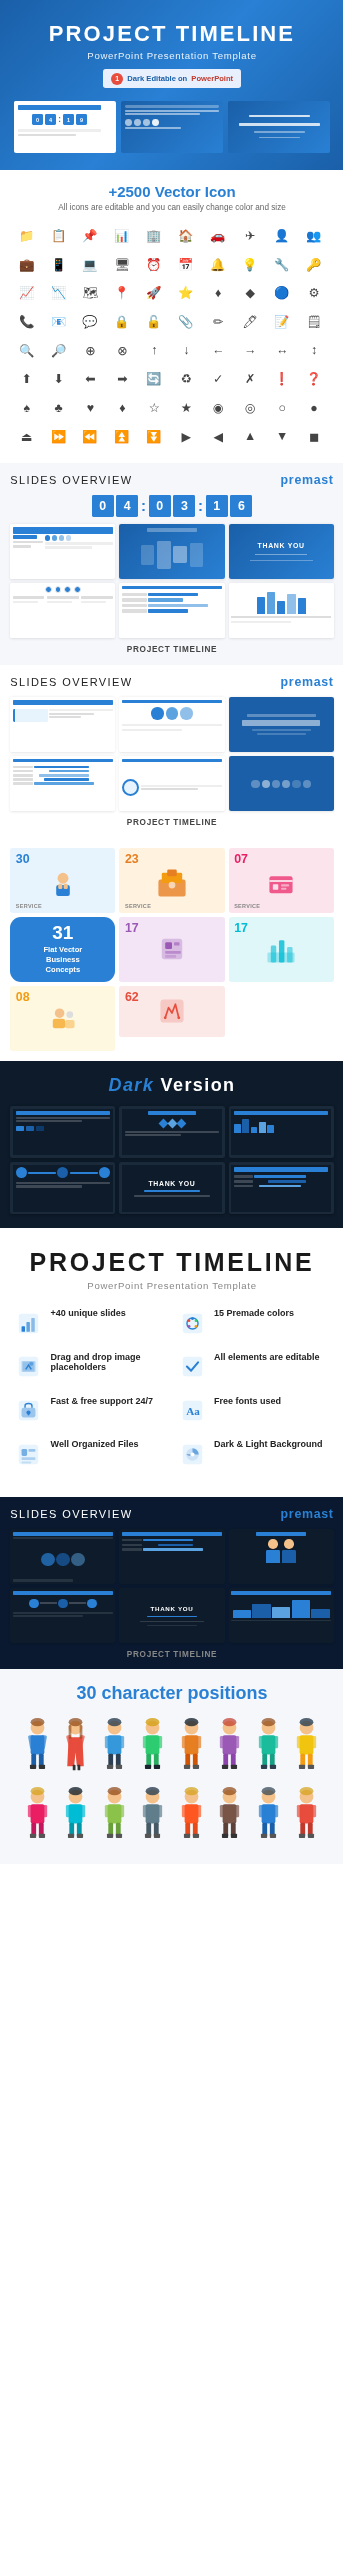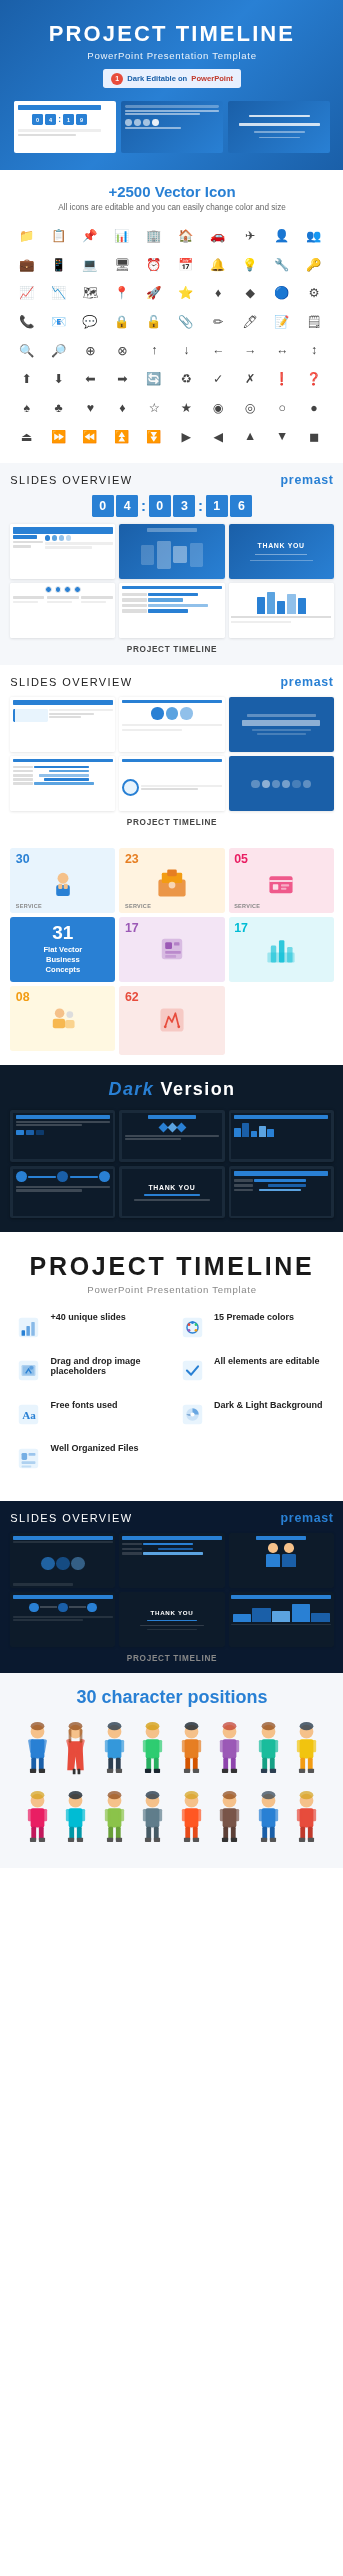--- a/index.html
+++ b/index.html
@@ -324,21 +324,21 @@
     .flat-vector-section {
       background: #fff;
       padding: 10.3px;
     }
     .fv-center-card {
       background: #2980d4;
       color: white;
       display: flex;
       align-items: center;
       justify-content: center;
-      border-radius: 3px;
+      border-radius: 11px;
     }
 
     
     .white-slide-mock {
       background: white;
       width: 100%;
       height: 100%;
       padding: 2.7px;
       display: flex;
       flex-direction: column;
@@ -829,21 +829,21 @@
         <svg viewBox="0 0 50 50" width="34" height="34">
           <rect x="5" y="20" width="40" height="25" rx="3" fill="#e67e22" opacity="0.8"></rect>
           <rect x="10" y="10" width="30" height="15" rx="2" fill="#f39c12"></rect>
           <rect x="18" y="5" width="14" height="10" rx="2" fill="#e67e22"></rect>
           <circle cx="25" cy="28" r="5" fill="white" opacity="0.6"></circle>
         </svg>
       </div>
     </div>
 
     <div style="background:#fce4ec;border-radius:2.7px;height:65px;position:relative;overflow:hidden;display:flex;align-items:center;justify-content:center;">
-      <span style="position:absolute;top:4.1px;left:5.5px;font-size:12.4px;font-weight:700;color:#e91e63;">05</span>
+      <span style="position:absolute;top:4.1px;left:5.5px;font-size:12.4px;font-weight:700;color:#e91e63;">07</span>
       <span style="position:absolute;bottom:4.1px;left:5.5px;font-size:5.5px;font-weight:700;color:#888;text-transform:uppercase;letter-spacing:0.3px;">SERVICE</span>
       <div style="width:34px;height:34px;margin-top:5.5px;">
         <svg viewBox="0 0 50 50" width="34" height="34">
           <rect x="8" y="15" width="34" height="25" rx="3" fill="#e91e63" opacity="0.7"></rect>
           <line x1="8" y1="22" x2="42" y2="22" stroke="white" stroke-width="2"></line>
           <rect x="13" y="27" width="8" height="8" rx="1" fill="white" opacity="0.8"></rect>
           <rect x="25" y="27" width="12" height="3" rx="1" fill="white" opacity="0.5"></rect>
           <rect x="25" y="32" width="8" height="3" rx="1" fill="white" opacity="0.5"></rect>
         </svg>
       </div>
@@ -887,21 +887,21 @@
       <div style="width:34px;height:34px;">
         <svg viewBox="0 0 50 50" width="34" height="34">
           <circle cx="20" cy="18" r="7" fill="#f5c18a"></circle>
           <rect x="10" y="26" width="18" height="14" rx="3" fill="#f39c12" opacity="0.7"></rect>
           <circle cx="35" cy="20" r="5" fill="#ddd"></circle>
           <rect x="28" y="28" width="14" height="12" rx="3" fill="#f39c12" opacity="0.4"></rect>
         </svg>
       </div>
     </div>
 
-    <div style="background:#fbe9e7;border-radius:2.7px;height:69px;position:relative;overflow:hidden;display:flex;align-items:center;justify-content:center;">
+    <div style="background:#fbe9e7;border-radius:2.7px;height:51px;position:relative;overflow:hidden;display:flex;align-items:center;justify-content:center;">
       <span style="position:absolute;top:4.1px;left:5.5px;font-size:12.4px;font-weight:700;color:#e74c3c;">62</span>
       <div style="width:34px;height:34px;">
         <svg viewBox="0 0 50 50" width="34" height="34">
           <rect x="8" y="8" width="34" height="34" rx="5" fill="#e74c3c" opacity="0.2"></rect>
           <path d="M15 35 L20 20 L25 28 L30 15 L35 35" stroke="#e74c3c" stroke-width="2.5" fill="none" stroke-linejoin="round"></path>
           <circle cx="15" cy="35" r="2" fill="#e74c3c"></circle>
           <circle cx="35" cy="35" r="2" fill="#e74c3c"></circle>
         </svg>
       </div>
     </div>
@@ -1049,63 +1049,77 @@
         <svg width="25" height="25" viewBox="0 0 36 36">
           <rect x="4" y="4" width="28" height="28" rx="4" fill="#e8f4fd"></rect>
           <path d="M10 18 L16 24 L26 12" stroke="#2980d4" stroke-width="3" fill="none" stroke-linecap="round" stroke-linejoin="round"></path>
         </svg>
       </div>
       <div class="feature-text">
         <div class="feature-title">All elements are editable</div>
       </div>
     </div>
 
+    <div class="feature-item">
+      <div class="feature-icon">
+        <svg width="25" height="25" viewBox="0 0 36 36">
+          <rect x="4" y="4" width="28" height="28" rx="4" fill="#e8f4fd"></rect>
+          <rect x="8" y="14" width="20" height="14" rx="3" fill="#2980d4" opacity="0.4"></rect>
+          <path d="M13 14 L13 11 C13 9 15 8 18 8 C21 8 23 9 23 11 L23 14" stroke="#2980d4" stroke-width="2" fill="none"></path>
+          <circle cx="18" cy="21" r="3" fill="#2980d4"></circle>
+          <line x1="18" y1="21" x2="18" y2="25" stroke="#2980d4" stroke-width="2"></line>
+        </svg>
+      </div>
+      <div class="feature-text">
+        <div class="feature-title">Fast &amp; free support 24/7</div>
+      </div>
+    </div>
 
     <div class="feature-item">
       <div class="feature-icon">
         <svg width="25" height="25" viewBox="0 0 36 36" style="font-size:24px">
           <rect x="4" y="4" width="28" height="28" rx="4" fill="#e8f4fd"></rect>
           <text x="9" y="24" font-size="16" fill="#2980d4" font-family="serif" font-weight="bold">Aa</text>
         </svg>
       </div>
       <div class="feature-text">
         <div class="feature-title">Free fonts used</div>
+      </div>
+    </div>
+
+    <div class="feature-item">
+      <div class="feature-icon">
+        <svg width="25" height="25" viewBox="0 0 36 36">
+          <rect x="4" y="4" width="28" height="28" rx="4" fill="#e8f4fd"></rect>
+          <rect x="8" y="10" width="8" height="10" rx="2" fill="#2980d4" opacity="0.6"></rect>
+          <rect x="18" y="10" width="10" height="4" rx="1" fill="#2980d4" opacity="0.4"></rect>
+          <rect x="8" y="22" width="20" height="4" rx="1" fill="#2980d4" opacity="0.3"></rect>
+          <rect x="8" y="28" width="14" height="3" rx="1" fill="#2980d4" opacity="0.2"></rect>
+        </svg>
+      </div>
+      <div class="feature-text">
+        <div class="feature-title">Well Organized Files</div>
       </div>
     </div>
 
     <div class="feature-item">
       <div class="feature-icon">
         <svg width="25" height="25" viewBox="0 0 36 36">
           <rect x="4" y="4" width="28" height="28" rx="4" fill="#e8f4fd"></rect>
           <circle cx="18" cy="18" r="9" fill="#2980d4" opacity="0.15"></circle>
           <path d="M18 9 A9 9 0 0 1 27 18 L18 18 Z" fill="#2980d4" opacity="0.6"></path>
           <path d="M18 18 A9 9 0 0 1 9 18 L18 18 Z" fill="#1a5fa8" opacity="0.8"></path>
           <circle cx="18" cy="18" r="3" fill="white"></circle>
         </svg>
       </div>
       <div class="feature-text">
         <div class="feature-title">Dark &amp; Light Background</div>
       </div>
     </div>
 
-    <div class="feature-item">
-      <div class="feature-icon">
-        <svg width="25" height="25" viewBox="0 0 36 36">
-          <rect x="4" y="4" width="28" height="28" rx="4" fill="#e8f4fd"></rect>
-          <rect x="8" y="10" width="8" height="10" rx="2" fill="#2980d4" opacity="0.6"></rect>
-          <rect x="18" y="10" width="10" height="4" rx="1" fill="#2980d4" opacity="0.4"></rect>
-          <rect x="8" y="22" width="20" height="4" rx="1" fill="#2980d4" opacity="0.3"></rect>
-          <rect x="8" y="28" width="14" height="3" rx="1" fill="#2980d4" opacity="0.2"></rect>
-        </svg>
-      </div>
-      <div class="feature-text">
-        <div class="feature-title">Well Organized Files</div>
-      </div>
-    </div>
-
   </div>
 </section>
 
 <section class="slides-overview slides-overview-3" style="background:#0a192f;padding:10.3px;">
   <div class="slides-overview-header">
     <div class="slides-overview-title" style="color:#fff;">
       <span>SLIDES</span><span> OVERVIEW</span>
     </div>
     <div class="premast-logo">premast</div>
   </div>

